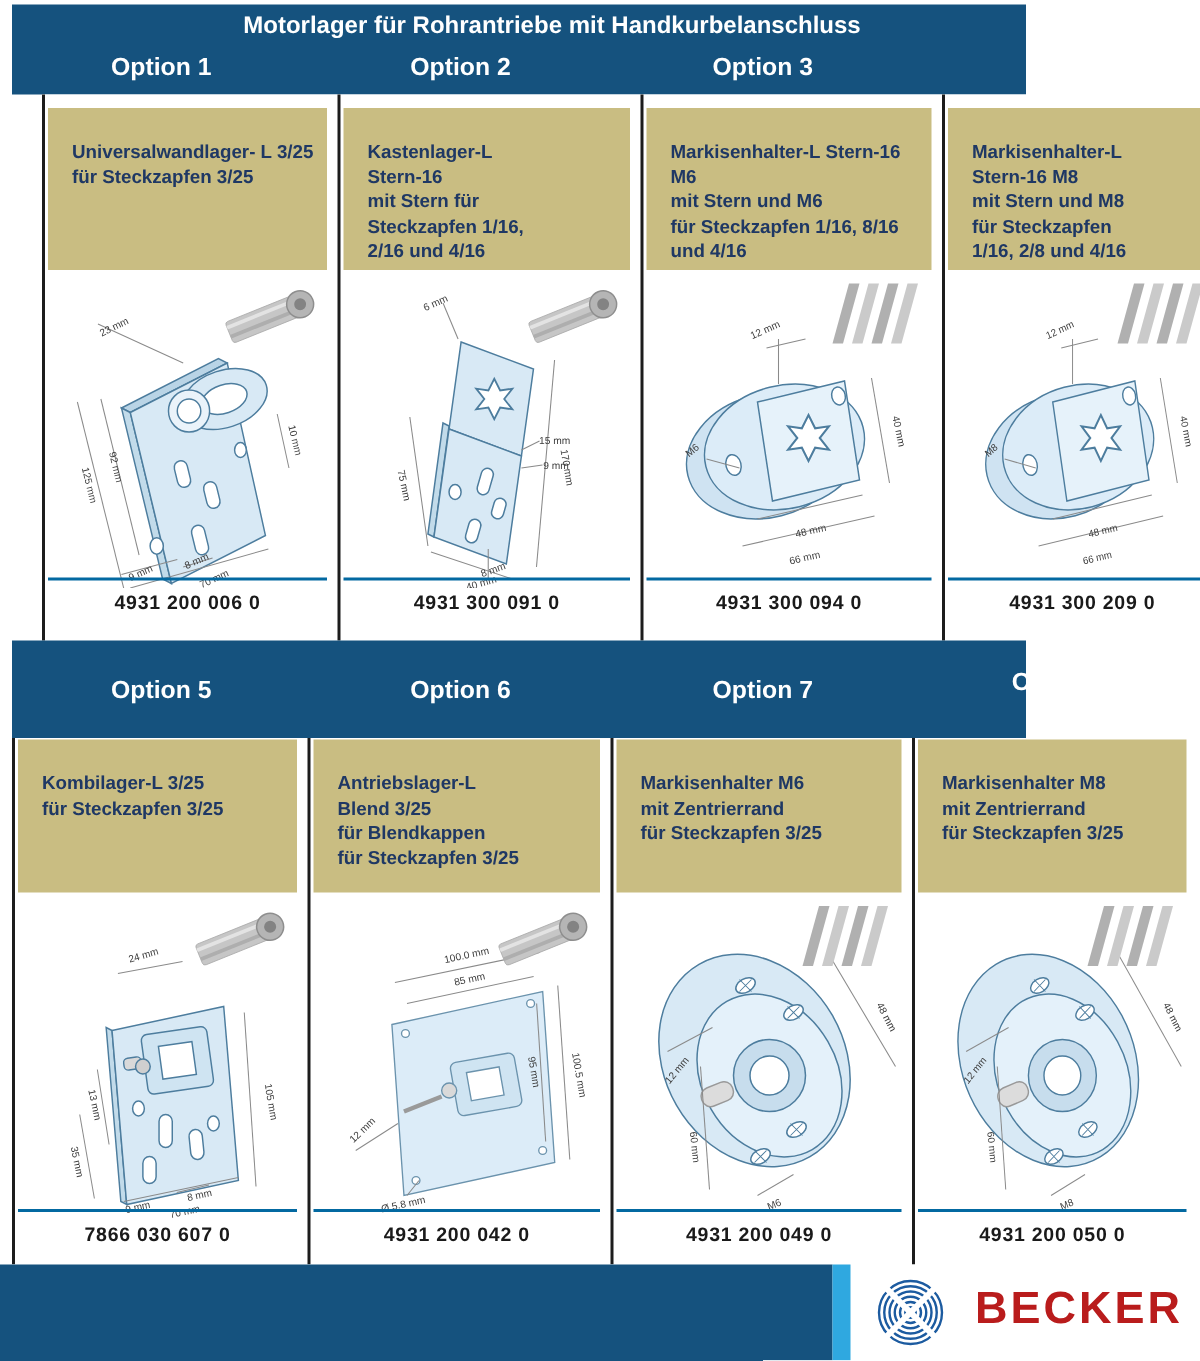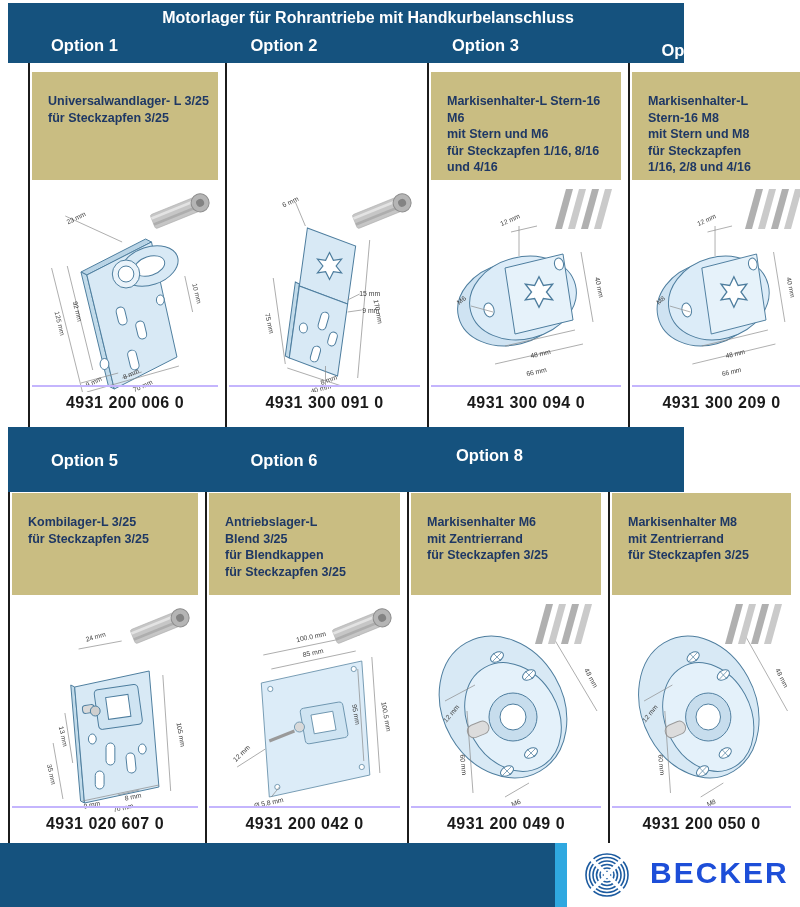--- a/index.html
+++ b/index.html
@@ -5,21 +5,21 @@
   html,body{margin:0;padding:0;background:#ffffff;}
   .page{position:relative;width:800px;height:907px;background:#ffffff;overflow:hidden;
         font-family:"Liberation Sans",sans-serif;}
   
   .band{position:absolute;left:8px;width:676px;background:#15527E;}
   .band1{top:3px;height:60px;}
   .band2{top:427px;height:65px;}
   .band-title{color:#ffffff;font-weight:bold;font-size:16px;text-align:center;
               padding-top:6px;transform:translateX(22px);}
   .band-labels{position:absolute;left:0;right:0;display:grid;
-               grid-template-columns:197px 202px 201px 190px;}
+               grid-template-columns:197px 202px 201px 190px;padding-left:23px;}
   .band1 .band-labels{top:33px;}
   .band2 .band-labels{top:24px;}
   .ol{color:#ffffff;font-weight:bold;font-size:16.5px;text-align:center;transform:translateX(-22px);}
   .ol-4{transform:translateX(-8px) translateY(5px);}
   .ol-8{transform:translateX(-18px) translateY(-5px);}
   
   .row{position:absolute;left:8px;width:790px;display:grid;
        grid-template-columns:197px 202px 201px 190px;}
   .row1{top:63px;height:364px;padding-left:20px;}
   .row2{top:492px;height:351px;}
@@ -27,33 +27,33 @@
   .desc{position:absolute;left:2px;right:7px;background:#C9BD82;color:#1F3864;
         font-weight:bold;font-size:12.5px;line-height:1.32;box-sizing:border-box;
         padding:21px 6px 0 16px;}
   .row1 .desc{top:9px;height:108px;}
   .row2 .desc{top:1px;height:102px;}
   .draw{position:absolute;left:2px;right:2px;}
   .row1 .draw{top:117px;height:212px;}
   .row2 .draw{top:103px;height:218px;}
   .draw-svg{width:100%;height:100%;display:block;}
   .corner-icon{position:absolute;top:5px;right:9px;width:66px;height:46px;}
-  .part-area{position:absolute;left:2px;right:7px;bottom:0;border-top:2px solid #c4b5fd;
-             text-align:center;font-weight:bold;font-size:16px;color:#1a1a1a;
+  .part-area{position:absolute;left:2px;right:7px;bottom:0;border-top:2px solid #0369a1;
+             text-align:center;font-weight:bold;font-size:13px;color:#1a1a1a;
              padding-top:7px;letter-spacing:0.5px;}
   .row1 .part-area{height:33px;}
   .row2 .part-area{height:28px;}
   svg text{font-family:"Liberation Sans",sans-serif;font-size:6.8px;fill:#3d3d3d;text-anchor:middle;}
   
   .footer{position:absolute;top:843px;left:0;width:800px;height:64px;background:#ffffff;}
   .footer-blue{position:absolute;left:0;top:0;width:555px;height:64px;background:#15527E;}
   .footer-cyan{position:absolute;left:555px;top:0;width:12px;height:64px;background:#2FA8E0;}
   .logo{position:absolute;left:584px;top:9px;width:46px;height:46px;}
   .brand{position:absolute;left:650px;top:13px;font-size:30px;font-weight:bold;
-         color:#1d4ed8;letter-spacing:2px;}
+         color:#b91c1c;letter-spacing:2px;}
 </style>
 </head>
 <body>
 
 <svg width="0" height="0" style="position:absolute" aria-hidden="true">
 <defs>
   <path id="star-shape" d="M0,-9 L2.6,-3.8 L8,-4.6 L4.4,0 L8,4.6 L2.6,3.8 L0,9 L-2.6,3.8 L-8,4.6 L-4.4,0 L-8,-4.6 L-2.6,-3.8 Z" fill="#ffffff" stroke="#4d7d9e" stroke-width="0.8"></path>
   <g id="icon-rod">
     <g transform="translate(2,30) rotate(-22)">
       <rect x="0" y="0" width="50" height="15" rx="2" fill="#c6c6c6" stroke="#a8a8a8" stroke-width="0.5"></rect>
@@ -250,20 +250,27 @@
           <text x="114" y="208" transform="rotate(-24 114 208)">70 mm</text>
         </svg>
         <svg class="corner-icon" viewBox="0 0 66 46">
             <use href="#icon-rod"></use>
           </svg>
       </div>
       <div class="part-area">4931 200 006 0</div>
     </div>
 
     <div class="cell">
+      <div class="desc">
+        <div>Kastenlager-L</div>
+        <div>Stern-16</div>
+        <div>mit Stern für</div>
+        <div>Steckzapfen 1/16,</div>
+        <div>2/16 und 4/16</div>
+      </div>
       <div class="draw">
         <svg class="draw-svg" viewBox="0 0 195 212" preserveAspectRatio="none">
           <use href="#draw-kastenlager"></use>
           <text x="62" y="24" transform="rotate(-24 62 24)">6 mm</text>
           <text x="38" y="144" transform="rotate(78 38 144)">75 mm</text>
           <text x="146" y="132" transform="rotate(80 146 132)">170 mm</text>
           <text x="140" y="116">15 mm</text>
           <text x="141" y="133">9 mm</text>
           <text x="100" y="202" transform="rotate(-20 100 202)">8 mm</text>
           <text x="92" y="211" transform="rotate(-16 92 211)">40 mm</text>
@@ -321,20 +328,21 @@
           </svg>
       </div>
       <div class="part-area">4931 300 209 0</div>
     </div>
   </div>
 
   <div class="band band2">
     <div class="band-labels">
       <div class="ol">Option 5</div>
       <div class="ol">Option 6</div>
+      <div class="ol">Option 7</div>
       <div class="ol ol-8">Option 8</div>
     </div>
   </div>
 
   <div class="row row2">
 
     <div class="cell">
       <div class="desc">
         <div>Kombilager-L 3/25</div>
         <div>für Steckzapfen 3/25</div>
@@ -347,21 +355,21 @@
           <text x="50" y="142" transform="rotate(78 50 142)">13 mm</text>
           <text x="38" y="180" transform="rotate(78 38 180)">35 mm</text>
           <text x="82" y="212" transform="rotate(-12 82 212)">9 mm</text>
           <text x="124" y="204" transform="rotate(-12 124 204)">8 mm</text>
           <text x="114" y="215" transform="rotate(-12 114 215)">70 mm</text>
         </svg>
         <svg class="corner-icon" viewBox="0 0 66 46">
             <use href="#icon-rod"></use>
           </svg>
       </div>
-      <div class="part-area">4931 020 607 0</div>
+      <div class="part-area">7866 030 607 0</div>
     </div>
 
     <div class="cell">
       <div class="desc">
         <div>Antriebslager-L</div>
         <div>Blend 3/25</div>
         <div>für Blendkappen</div>
         <div>für Steckzapfen 3/25</div>
       </div>
       <div class="draw">

